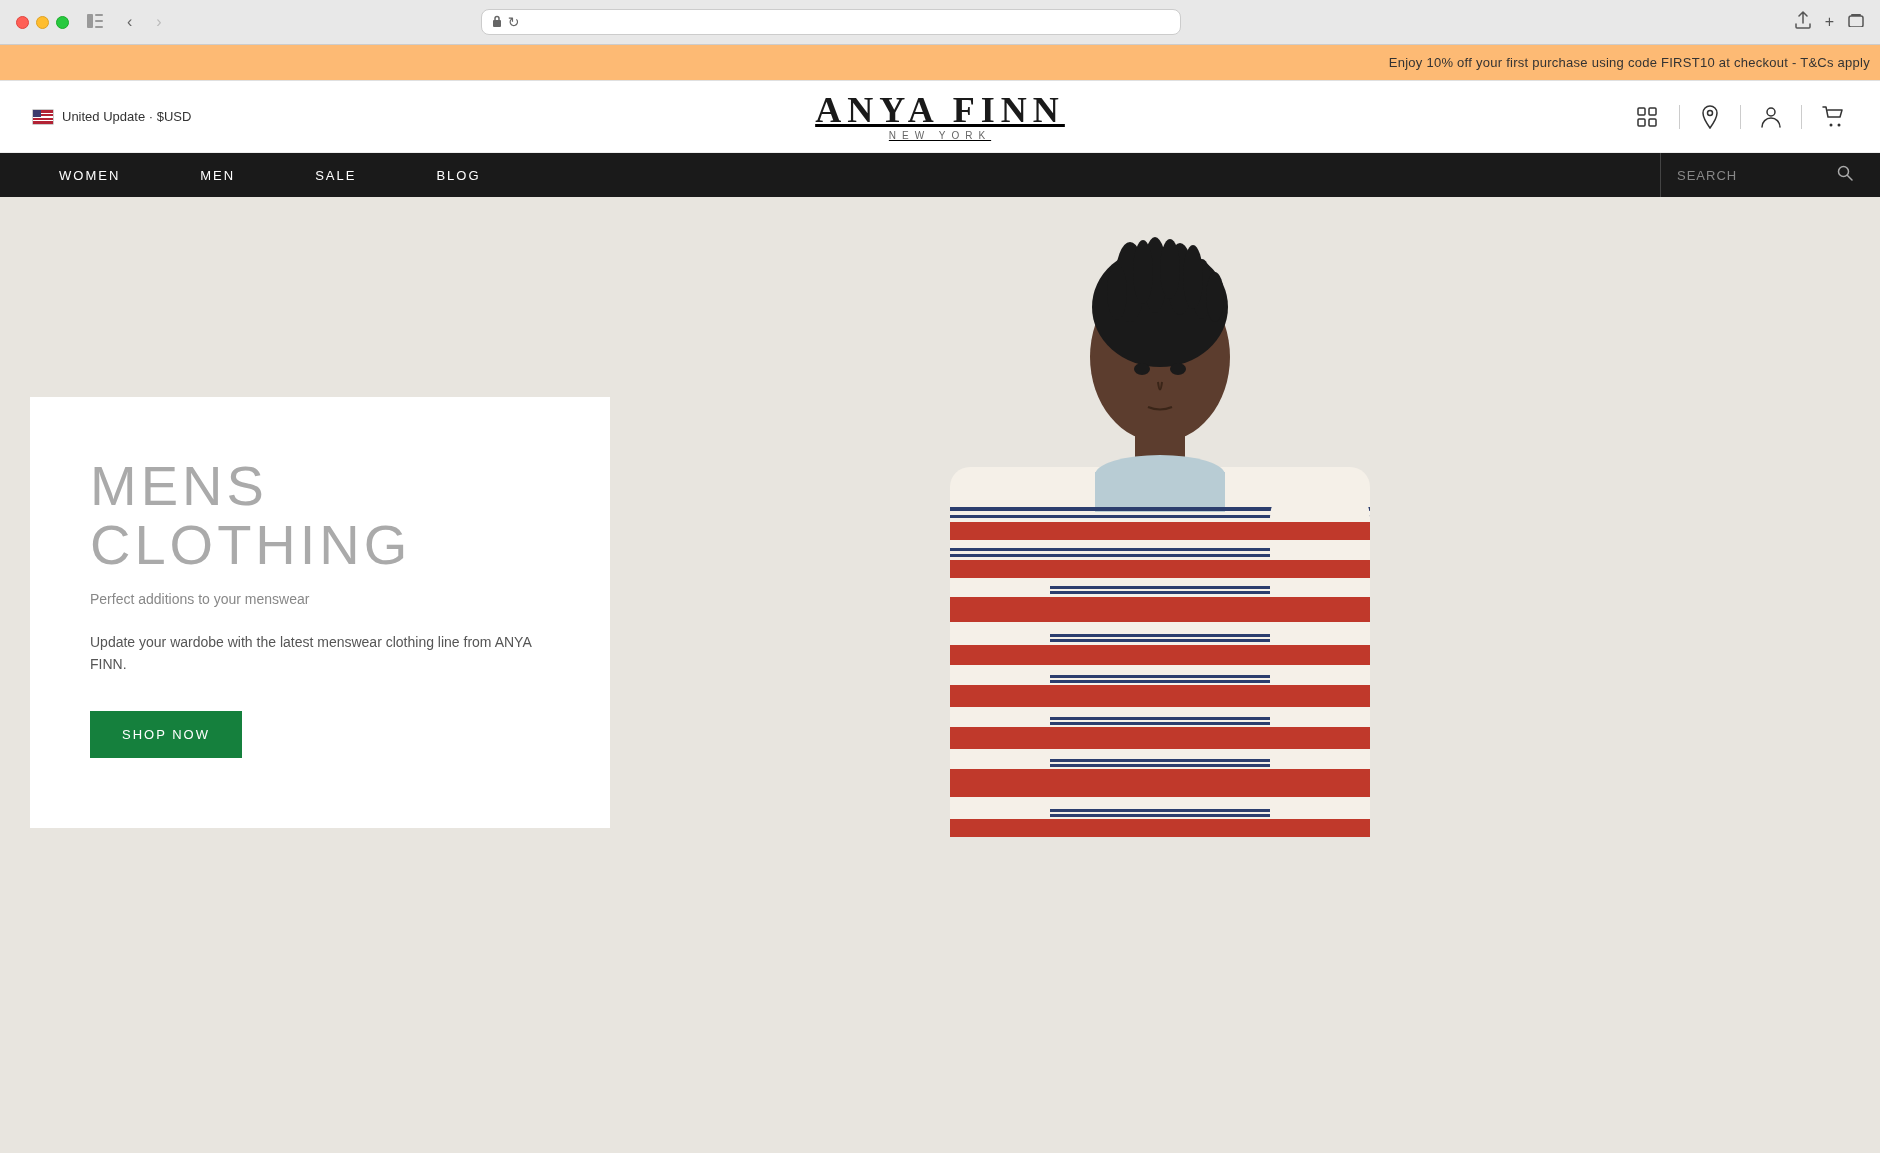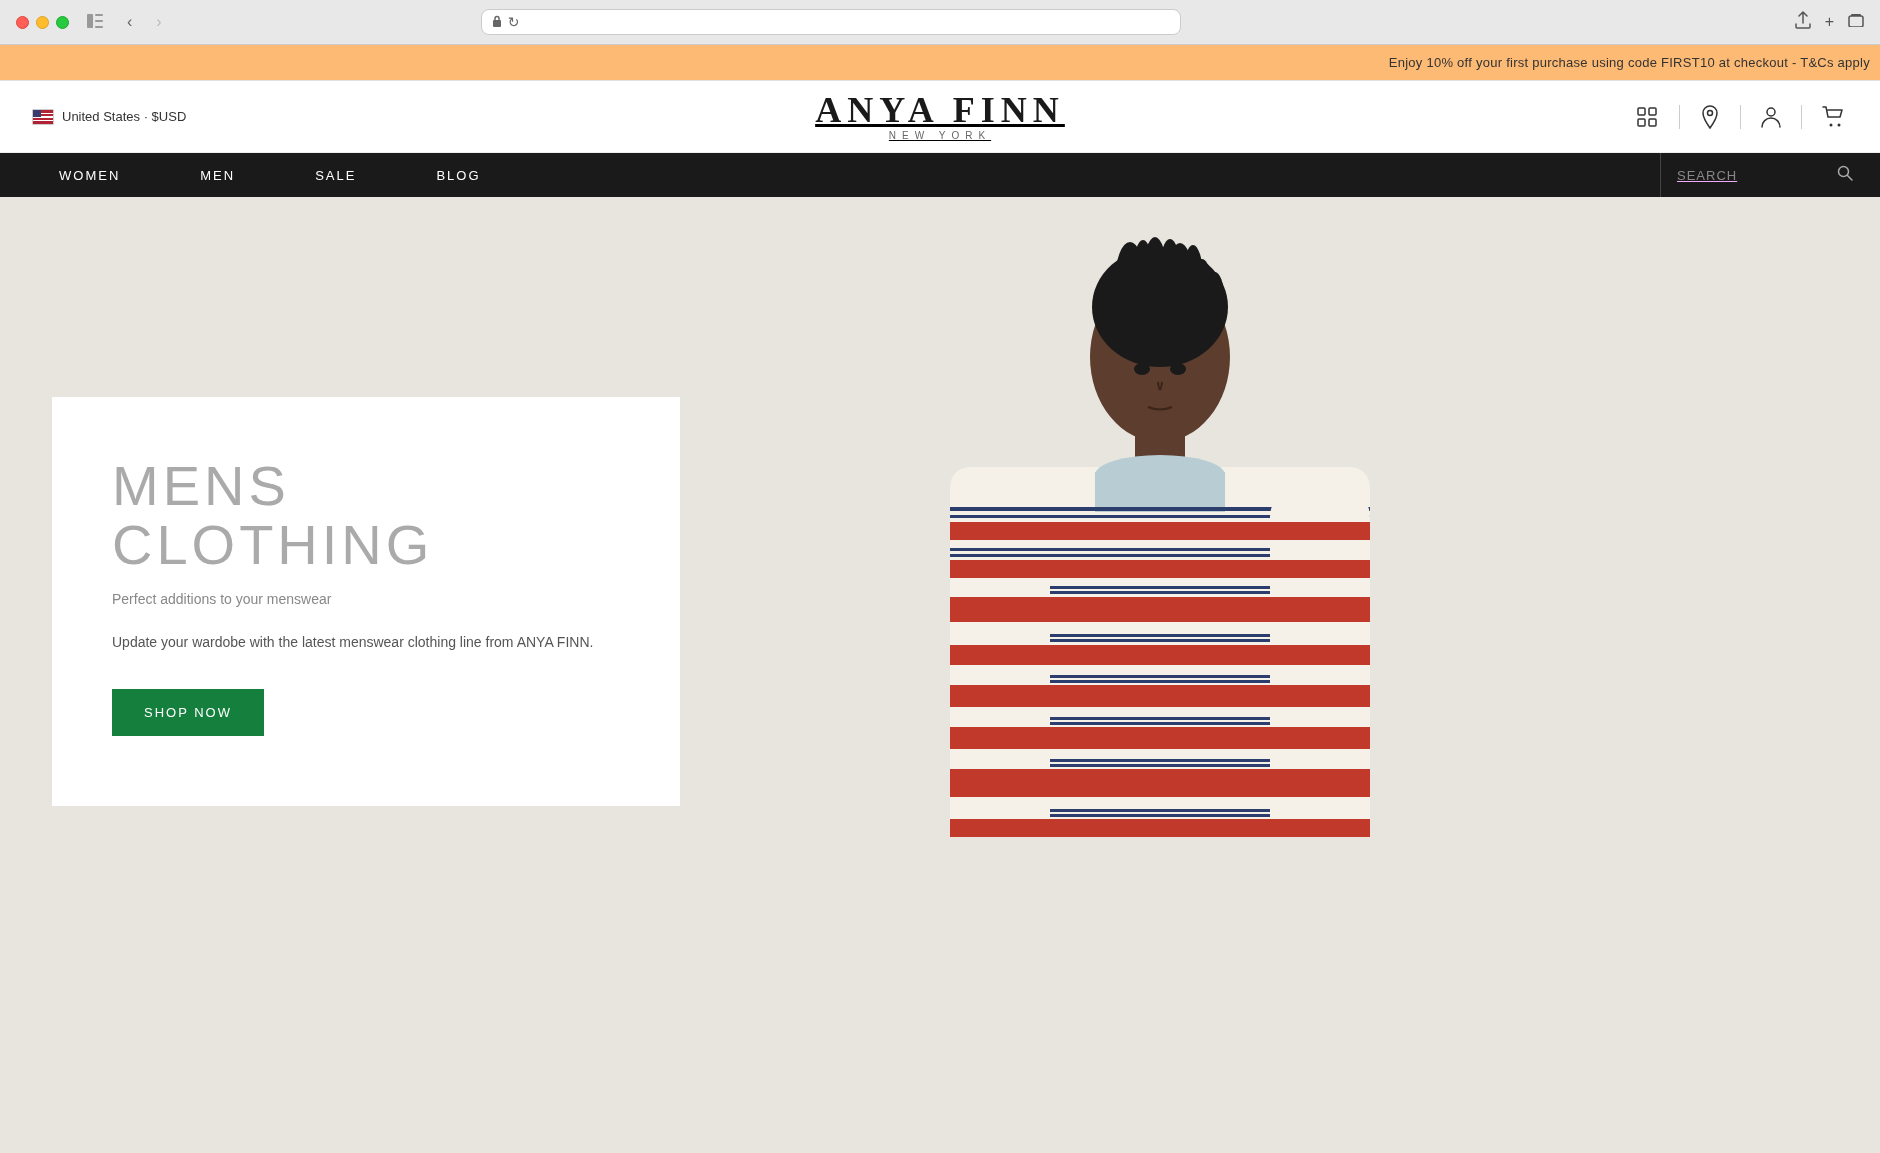--- a/index.html
+++ b/index.html
@@ -233,26 +233,25 @@
       align-items: center;
       background: #1a1a1a;
       border-left: 1px solid #444;
       padding: 0 16px;
       height: 44px;
       flex: 0 0 220px;
     }
     .search-input {
       background: none;
       border: none;
-      color: #f0abfc;
+      color: #22c55e;
       font-size: 13px;
       letter-spacing: 1px;
       outline: none;
       width: 160px;
-      text-decoration: underline;
     }
     .search-input::placeholder { color: #888; }
     .search-icon-btn {
       background: none;
       border: none;
       cursor: pointer;
       color: #aaa;
       font-size: 16px;
     }
 
@@ -261,23 +260,23 @@
       position: relative;
       width: 100%;
       min-height: 960px;
       background: #e8e5df;
       overflow: hidden;
     }
 
     
     .hero-content-card {
       position: absolute;
-      left: 52px;
+      left: 30px;
       top: 200px;
-      width: 628px;
+      width: 580px;
       background: #fff;
       padding: 60px 60px 70px 60px;
       z-index: 2;
     }
     .hero-heading {
       font-size: 56px;
       font-weight: 300;
       letter-spacing: 4px;
       color: #aaa;
       text-transform: uppercase;
@@ -387,21 +386,21 @@
 
 <div class="site-wrapper">
 
   <div class="promo-banner">
     <span>Enjoy 10% off your first purchase using code FIRST10 at checkout - T&amp;Cs apply</span>
   </div>
 
   <div class="site-header">
     <div class="header-left">
       <span class="flag-icon"></span>
-      <span class="locale-text">United States · $USD</span>
+      <span class="locale-text">United Update · $USD</span>
     </div>
 
     <div class="site-logo">
       <div class="logo-main">ANYA FINN</div>
       <span class="logo-sub">NEW YORK</span>
     </div>
 
     <div class="header-right">
       <button class="header-icon-btn">
 

